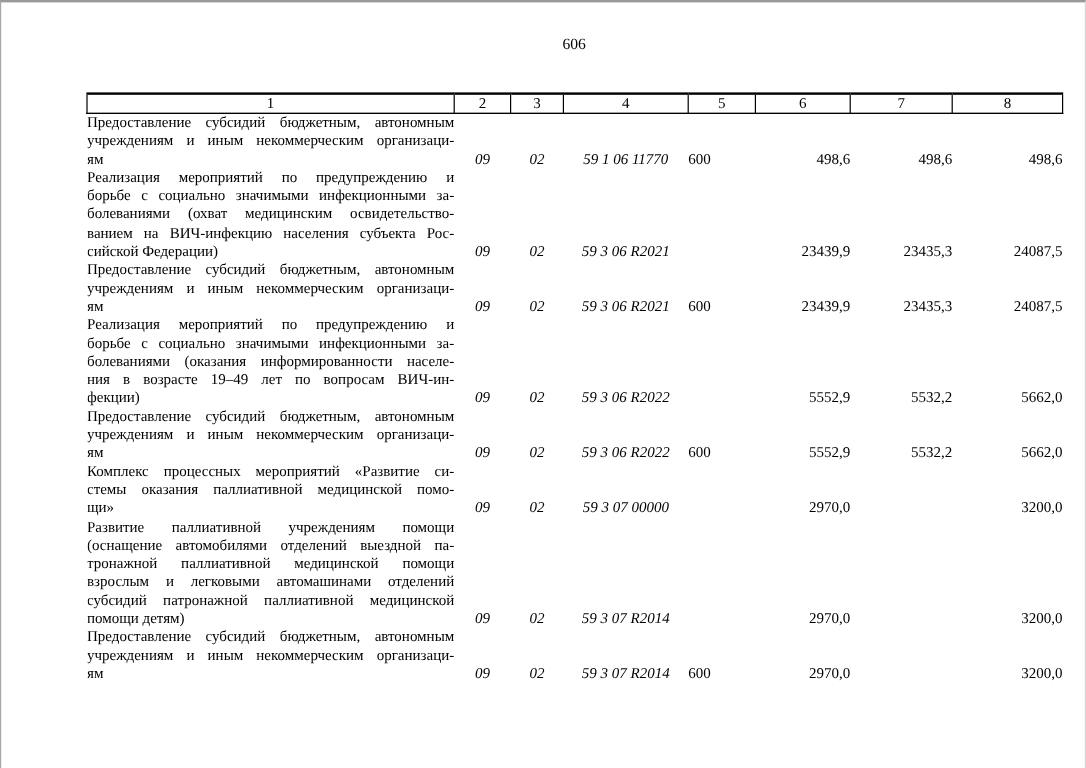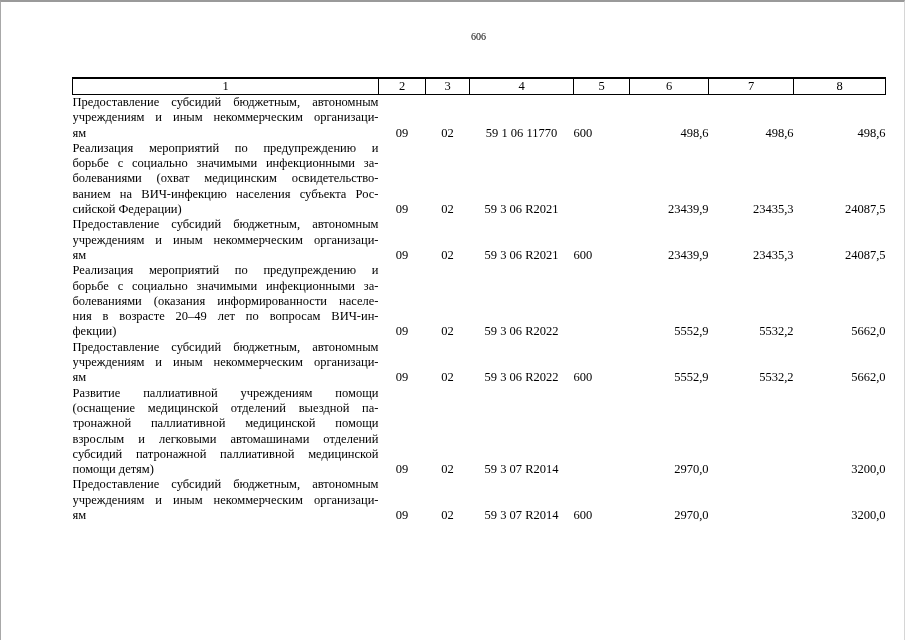--- a/index.html
+++ b/index.html
@@ -18,21 +18,21 @@
     border-right: 1px solid #d6d6d6;
     font-family: "Liberation Serif", "DejaVu Serif", serif;
     color: #000000;
     overflow: hidden;
   }
   .page-number {
     margin-top: 27px;
     margin-left: 71px;
     width: 813px;
     text-align: center;
-    font-size: 10px;
+    font-size: 13px;
     line-height: 15px;
   }
   table.budget-table {
     margin-left: 71px;
     margin-top: 33px;
     width: 813px;
     border-collapse: collapse;
     table-layout: fixed;
     font-size: 12.5px;
   }
@@ -60,21 +60,21 @@
   td.row-title .line {
     height: 15.3px;
     overflow: hidden;
     text-align: justify;
     text-align-last: justify;
     white-space: normal;
   }
   td.row-title .line:last-child {
     text-align-last: left;
   }
-  td.c2, td.c3, td.c4 { text-align: center; }
+  td.c2, td.c3, td.c4 { text-align: center; font-style: italic; }
   td.c5 { text-align: left; padding-right: 2px; }
   td.c6 { text-align: right; padding-right: 9px; }
   td.c7 { text-align: right; padding-right: 2px; }
   td.c8 { text-align: right; padding-right: 13px; }
 </style>
 </head>
 <body>
 
 <div class="page">
   <div class="page-number">606</div>
@@ -144,21 +144,21 @@
           <td class="c5">600</td>
           <td class="c6">23439,9</td>
           <td class="c7">23435,3</td>
           <td class="c8">24087,5</td>
         </tr>
         <tr>
           <td class="row-title">
             <div class="line">Реализация мероприятий по предупреждению и</div>
             <div class="line">борьбе с социально значимыми инфекционными за-</div>
             <div class="line">болеваниями (оказания информированности населе-</div>
-            <div class="line">ния в возрасте 20–49 лет по вопросам ВИЧ-ин-</div>
+            <div class="line">ния в возрасте 19–49 лет по вопросам ВИЧ-ин-</div>
             <div class="line">фекции)</div>
           </td>
           <td class="c2">09</td>
           <td class="c3">02</td>
           <td class="c4">59 3 06 R2022</td>
           <td class="c5"></td>
           <td class="c6">5552,9</td>
           <td class="c7">5532,2</td>
           <td class="c8">5662,0</td>
         </tr>
@@ -171,22 +171,36 @@
           <td class="c2">09</td>
           <td class="c3">02</td>
           <td class="c4">59 3 06 R2022</td>
           <td class="c5">600</td>
           <td class="c6">5552,9</td>
           <td class="c7">5532,2</td>
           <td class="c8">5662,0</td>
         </tr>
         <tr>
           <td class="row-title">
+            <div class="line">Комплекс процессных мероприятий «Развитие си-</div>
+            <div class="line">стемы оказания паллиативной медицинской помо-</div>
+            <div class="line">щи»</div>
+          </td>
+          <td class="c2">09</td>
+          <td class="c3">02</td>
+          <td class="c4">59 3 07 00000</td>
+          <td class="c5"></td>
+          <td class="c6">2970,0</td>
+          <td class="c7"></td>
+          <td class="c8">3200,0</td>
+        </tr>
+        <tr>
+          <td class="row-title">
             <div class="line">Развитие паллиативной учреждениям помощи</div>
-            <div class="line">(оснащение медицинской отделений выездной па-</div>
+            <div class="line">(оснащение автомобилями отделений выездной па-</div>
             <div class="line">тронажной паллиативной медицинской помощи</div>
             <div class="line">взрослым и легковыми автомашинами отделений</div>
             <div class="line">субсидий патронажной паллиативной медицинской</div>
             <div class="line">помощи детям)</div>
           </td>
           <td class="c2">09</td>
           <td class="c3">02</td>
           <td class="c4">59 3 07 R2014</td>
           <td class="c5"></td>
           <td class="c6">2970,0</td>

